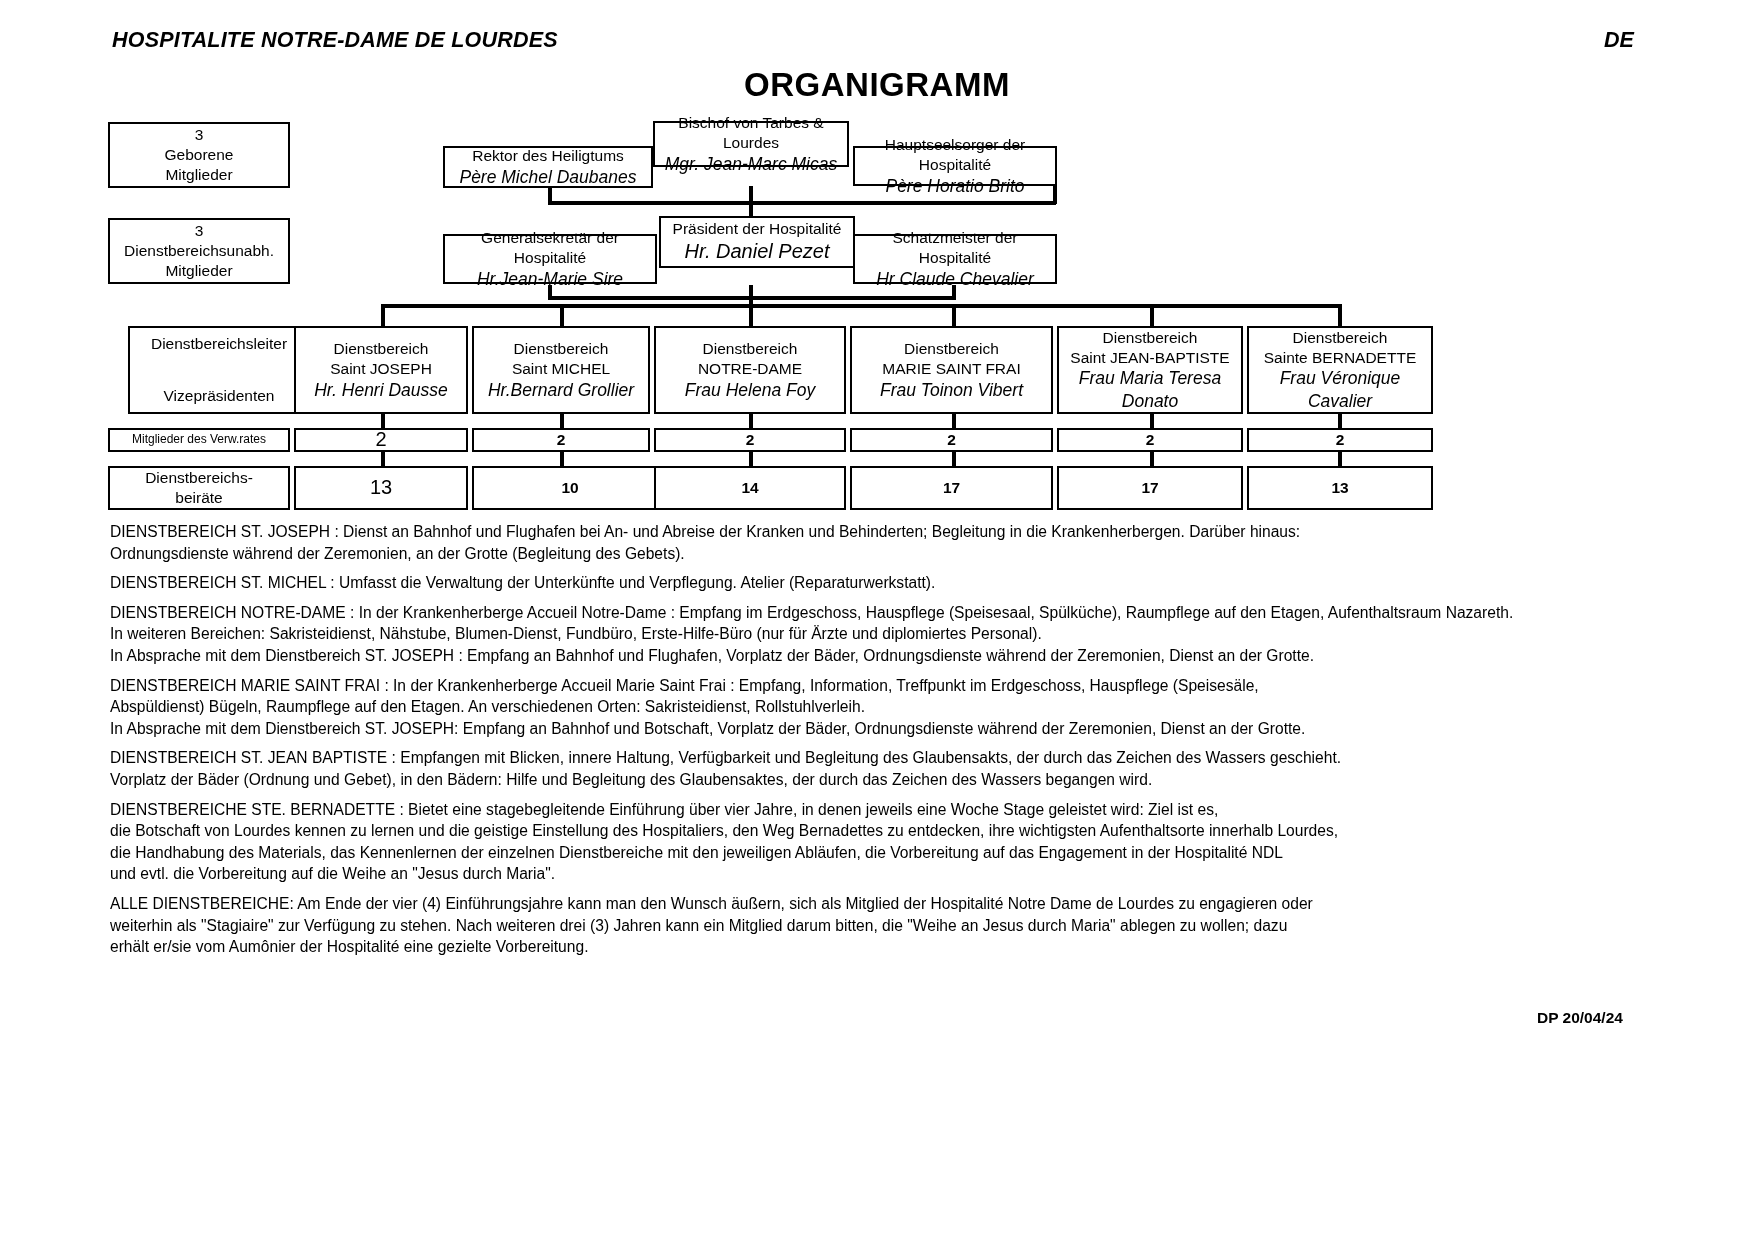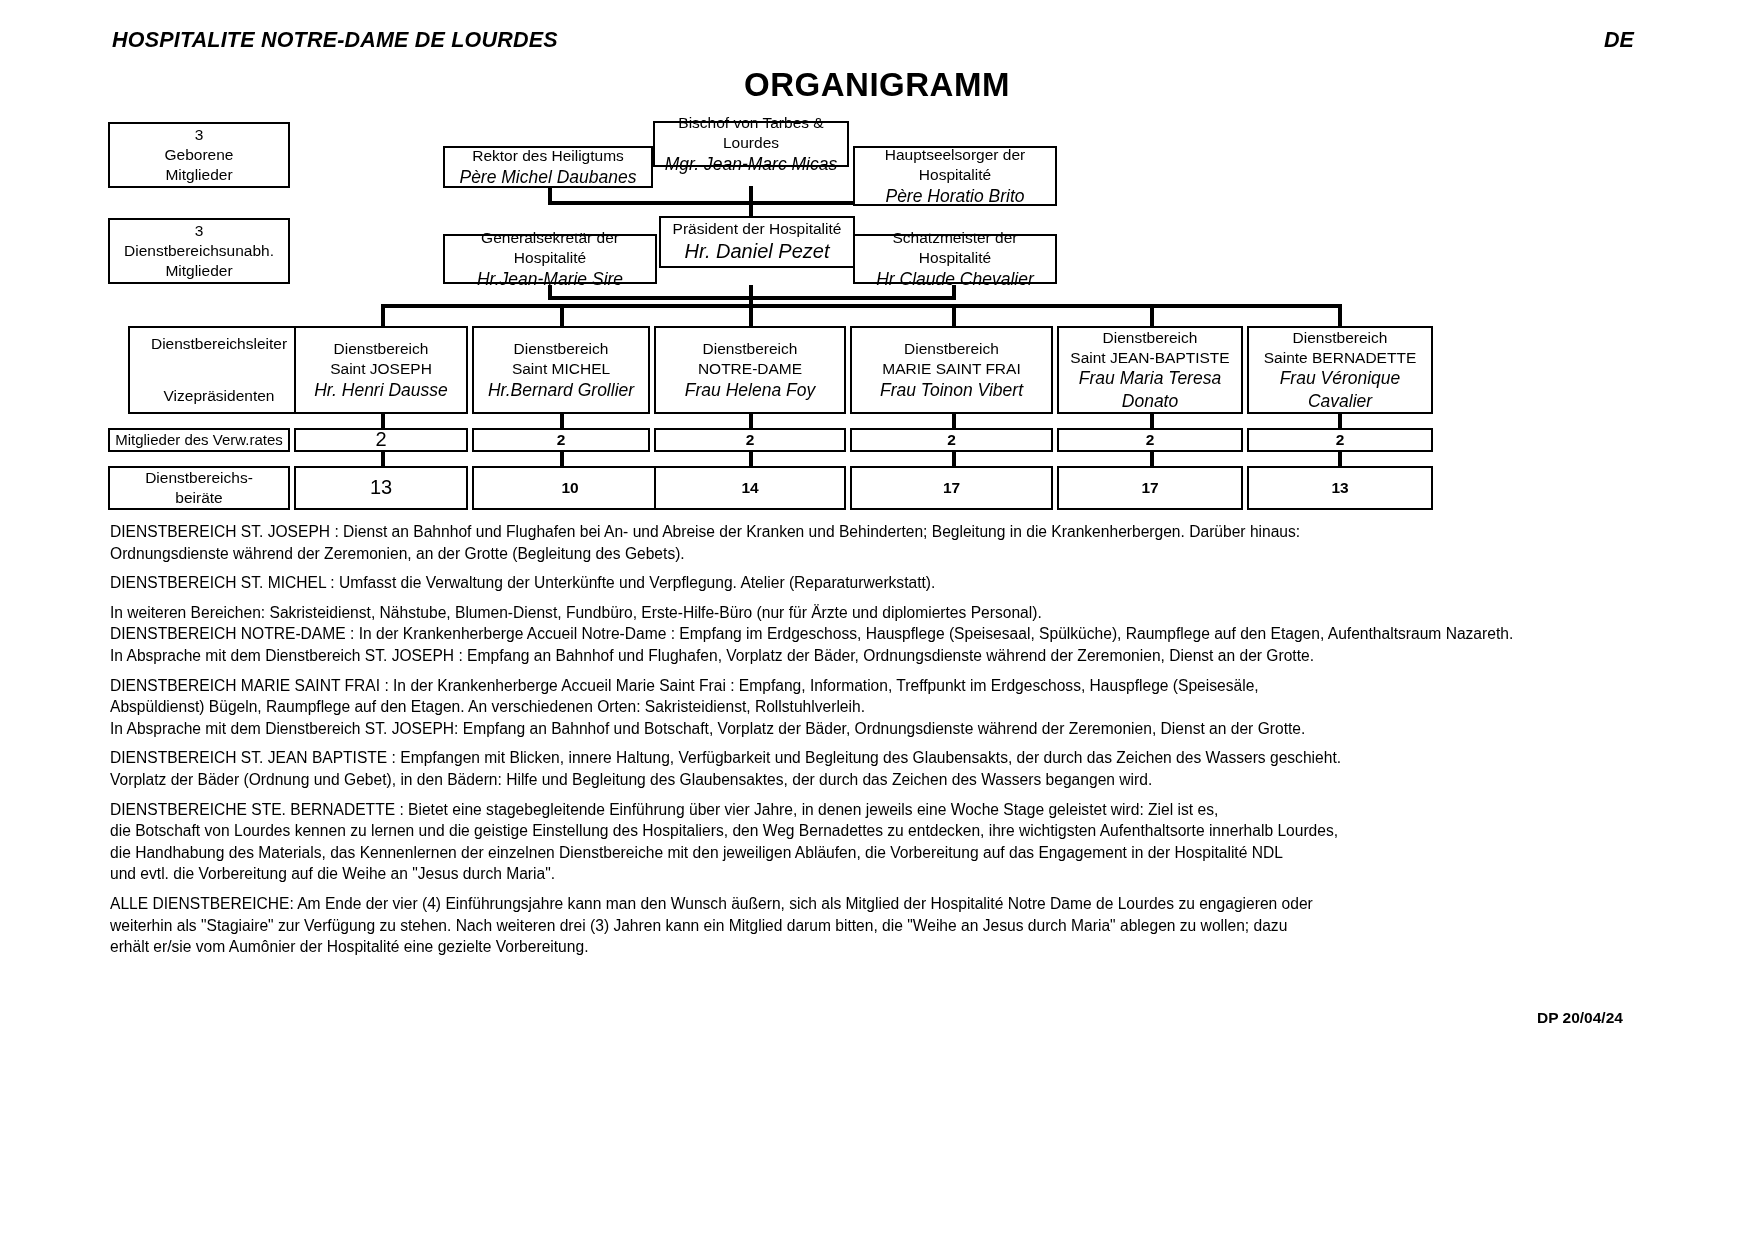--- a/index.html
+++ b/index.html
@@ -181,39 +181,39 @@
     <span class="ln">Dienstbereichsunabh.</span>
     <span class="ln">Mitglieder</span>
   </div>
 
   <div class="box" style="left:108px; top:326px; width:182px; height:88px; justify-content:space-between; padding:6px 0;margin-left:20px;">
     <span class="ln">Dienstbereichsleiter</span>
     <span class="ln">Vizepräsidenten</span>
   </div>
 
   <div class="box" style="left:108px; top:428px; width:182px; height:24px;">
-    <span class="ln" style="font-size:15px;">Mitglieder des Verw.rates</span>
+    <span class="ln" style="font-size:12px;">Mitglieder des Verw.rates</span>
   </div>
 
   <div class="box" style="left:108px; top:466px; width:182px; height:44px;">
     <span class="ln">Dienstbereichs-</span>
     <span class="ln">beiräte</span>
   </div>
 
   <div class="box" style="left:443px; top:146px; width:210px; height:42px;">
     <span class="role">Rektor des Heiligtums</span>
     <span class="person">Père Michel Daubanes</span>
   </div>
 
   <div class="box" style="left:653px; top:121px; width:196px; height:46px; z-index:6;">
     <span class="role">Bischof von Tarbes &amp; Lourdes</span>
     <span class="person">Mgr. Jean-Marc Micas</span>
   </div>
 
-  <div class="box" style="left:853px; top:146px; width:204px; height:60px;">
+  <div class="box" style="left:853px; top:146px; width:204px; height:40px;">
     <span class="role">Hauptseelsorger der Hospitalité</span>
     <span class="person">Père Horatio Brito</span>
   </div>
 
   <div class="box" style="left:443px; top:234px; width:214px; height:50px;">
     <span class="role">Generalsekretär der Hospitalité</span>
     <span class="person">Hr.Jean-Marie Sire</span>
   </div>
 
   <div class="box" style="left:659px; top:216px; width:196px; height:52px; z-index:6;">
@@ -299,22 +299,22 @@
     <div class="para">
       <span class="pl">DIENSTBEREICH ST. JOSEPH : Dienst an Bahnhof und Flughafen bei An- und Abreise der Kranken und Behinderten; Begleitung in die Krankenherbergen. Darüber hinaus:</span>
       <span class="pl">Ordnungsdienste während der Zeremonien, an der Grotte (Begleitung des Gebets).</span>
     </div>
 
     <div class="para">
       <span class="pl">DIENSTBEREICH ST. MICHEL : Umfasst die Verwaltung der Unterkünfte und Verpflegung. Atelier (Reparaturwerkstatt).</span>
     </div>
 
     <div class="para">
+      <span class="pl">DIENSTBEREICH NOTRE-DAME : In der Krankenherberge Accueil Notre-Dame  : Empfang im Erdgeschoss, Hauspflege (Speisesaal, Spülküche), Raumpflege auf den Etagen, Aufenthaltsraum Nazareth.</span>
       <span class="pl">In weiteren Bereichen: Sakristeidienst, Nähstube, Blumen-Dienst, Fundbüro, Erste-Hilfe-Büro (nur für Ärzte und diplomiertes Personal).</span>
-      <span class="pl">DIENSTBEREICH NOTRE-DAME : In der Krankenherberge Accueil Notre-Dame  : Empfang im Erdgeschoss, Hauspflege (Speisesaal, Spülküche), Raumpflege auf den Etagen, Aufenthaltsraum Nazareth.</span>
       <span class="pl">In Absprache mit dem Dienstbereich ST. JOSEPH : Empfang an Bahnhof und Flughafen, Vorplatz der Bäder, Ordnungsdienste während der Zeremonien, Dienst an der Grotte.</span>
     </div>
 
     <div class="para">
       <span class="pl">DIENSTBEREICH MARIE SAINT FRAI : In der Krankenherberge Accueil Marie Saint Frai  : Empfang, Information, Treffpunkt im Erdgeschoss, Hauspflege (Speisesäle,</span>
       <span class="pl">Abspüldienst) Bügeln, Raumpflege auf den Etagen. An verschiedenen Orten: Sakristeidienst, Rollstuhlverleih.</span>
       <span class="pl">In Absprache mit dem Dienstbereich ST. JOSEPH: Empfang an Bahnhof und Botschaft, Vorplatz der Bäder, Ordnungsdienste während der Zeremonien, Dienst an der Grotte.</span>
     </div>
 
     <div class="para">

